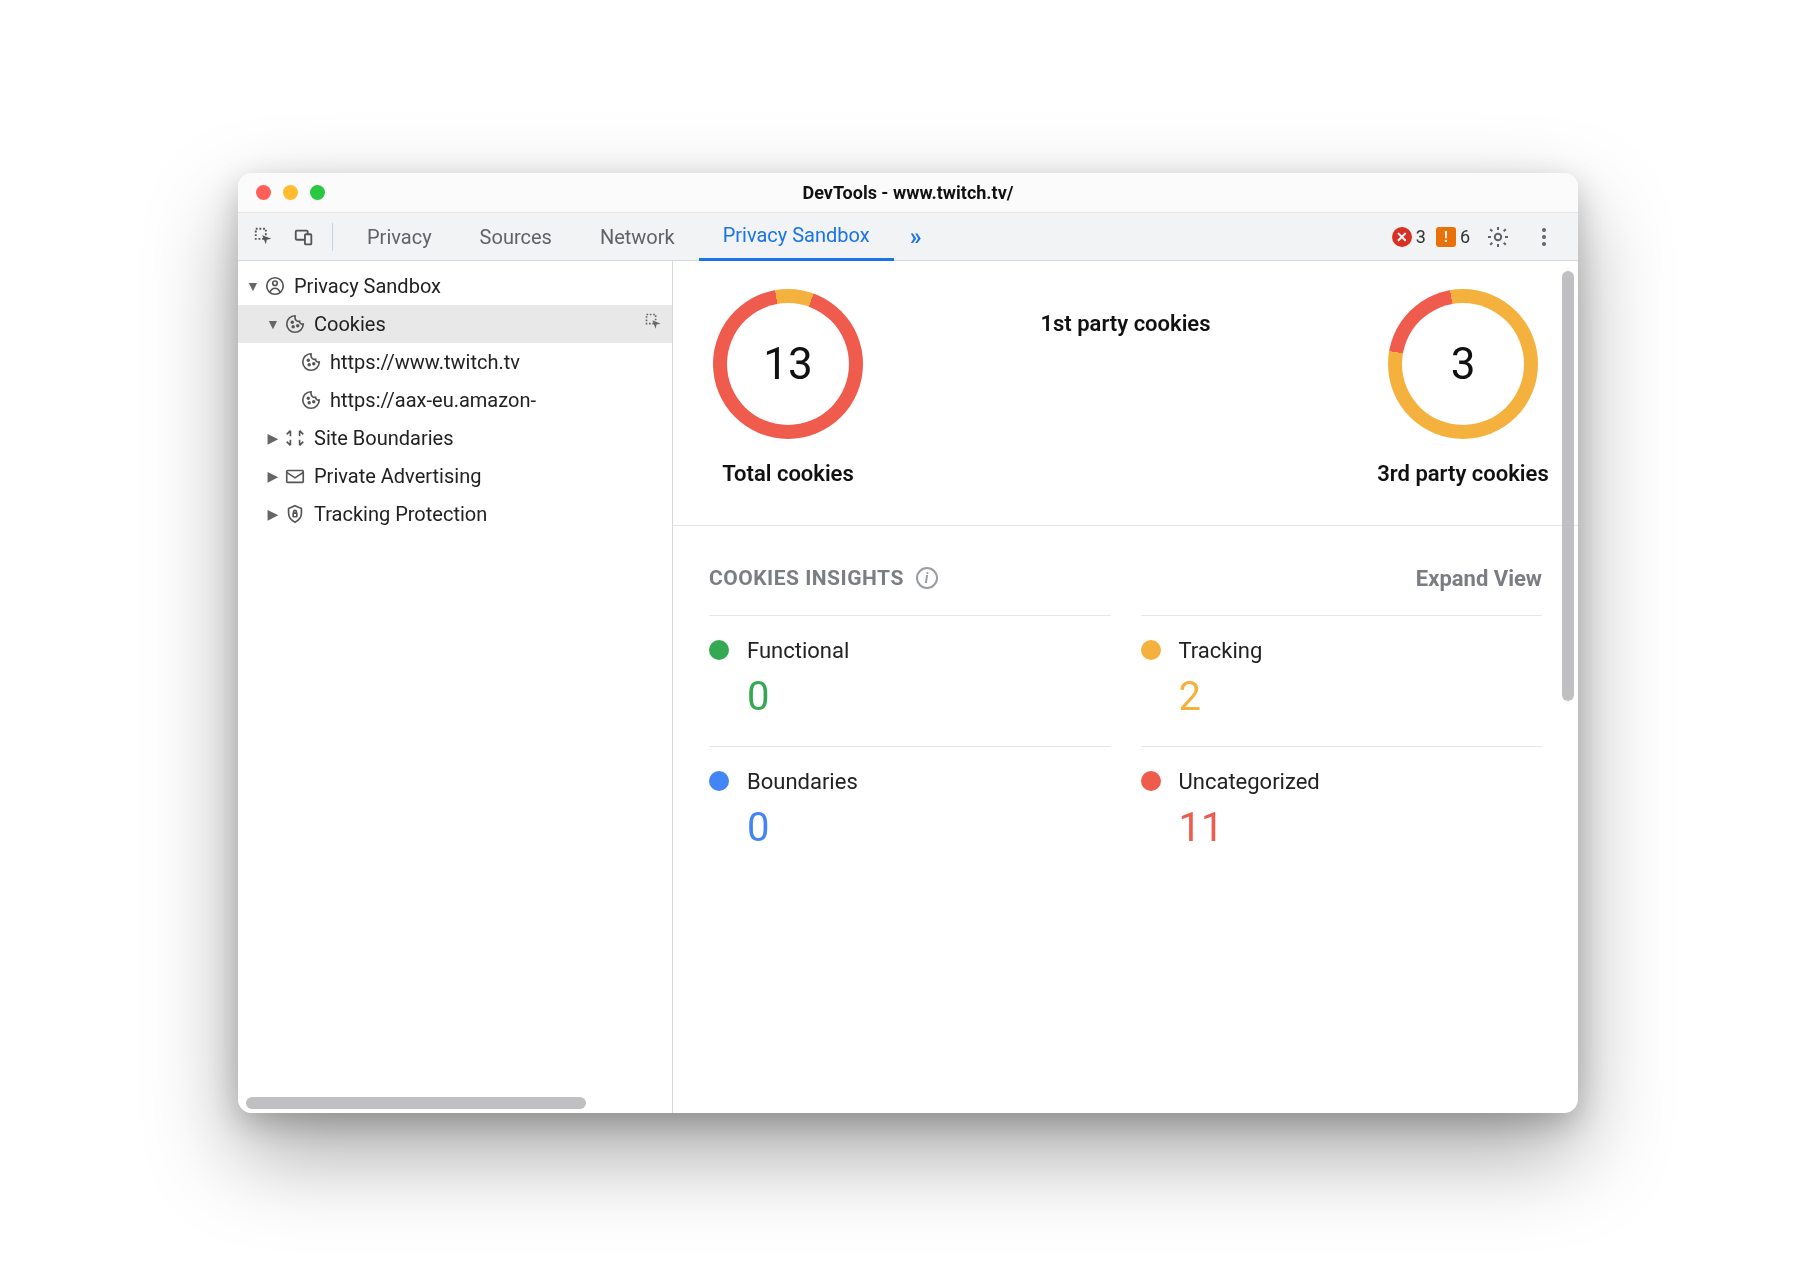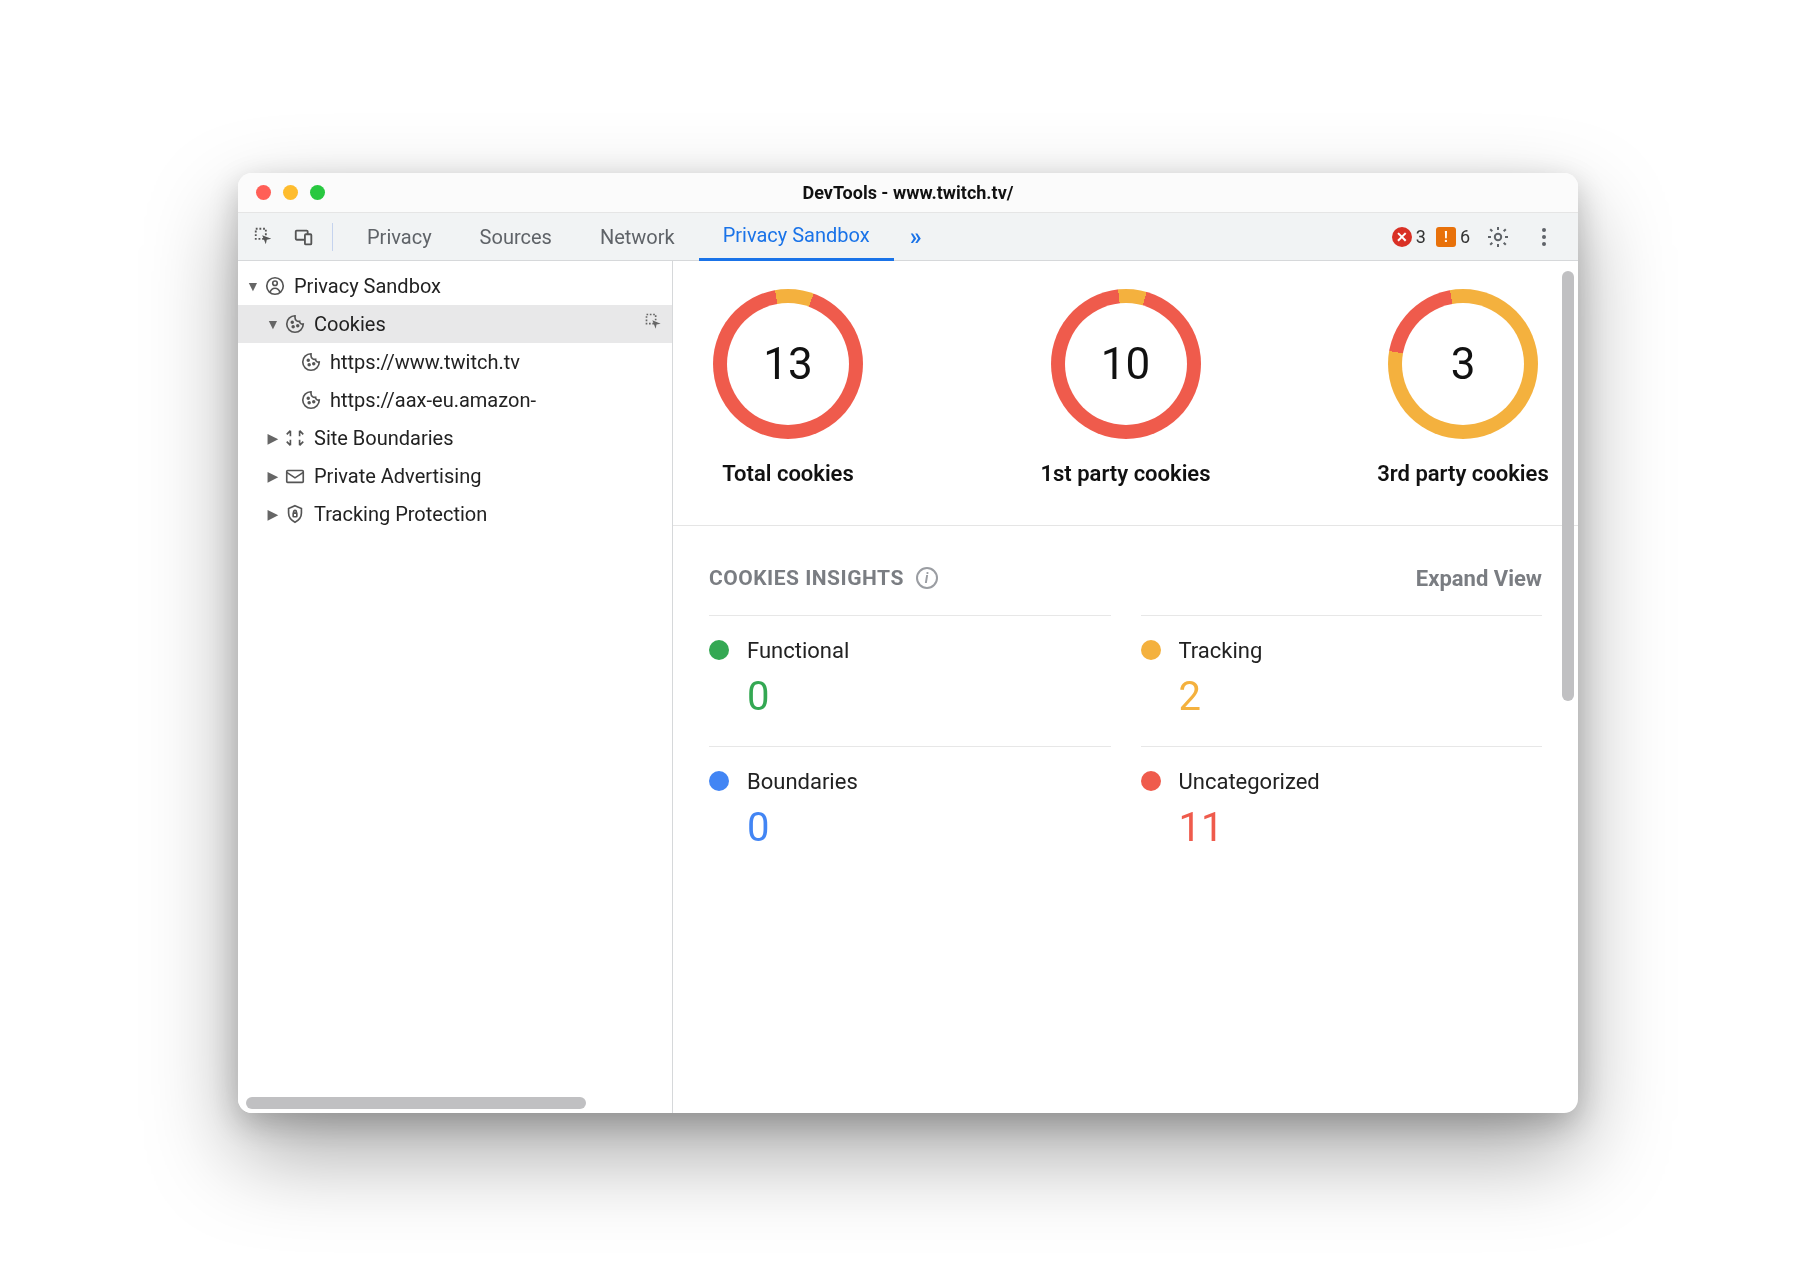--- a/index.html
+++ b/index.html
@@ -363,23 +363,20 @@
     <div class="main">
 
       <div class="stats-row">
         <div class="stat">
           <div class="ring" style="background:conic-gradient(from -10deg, #f4b13e 0 30deg, #ef5b4c 30deg 360deg)">
             <span class="num">13</span>
           </div>
           <div class="stat-label">Total cookies</div>
         </div>
         <div class="stat">
-          <div class="ring" style="background:conic-gradient(from -6deg, #f4b13e 0 22deg, #ef5b4c 22deg 360deg)">
-            <span class="num">10</span>
-          </div>
           <div class="stat-label">1st party cookies</div>
         </div>
         <div class="stat">
           <div class="ring" style="background:conic-gradient(from -80deg, #ef5b4c 0 70deg, #f4b13e 70deg 360deg)">
             <span class="num">3</span>
           </div>
           <div class="stat-label">3rd party cookies</div>
         </div>
       </div>
 

